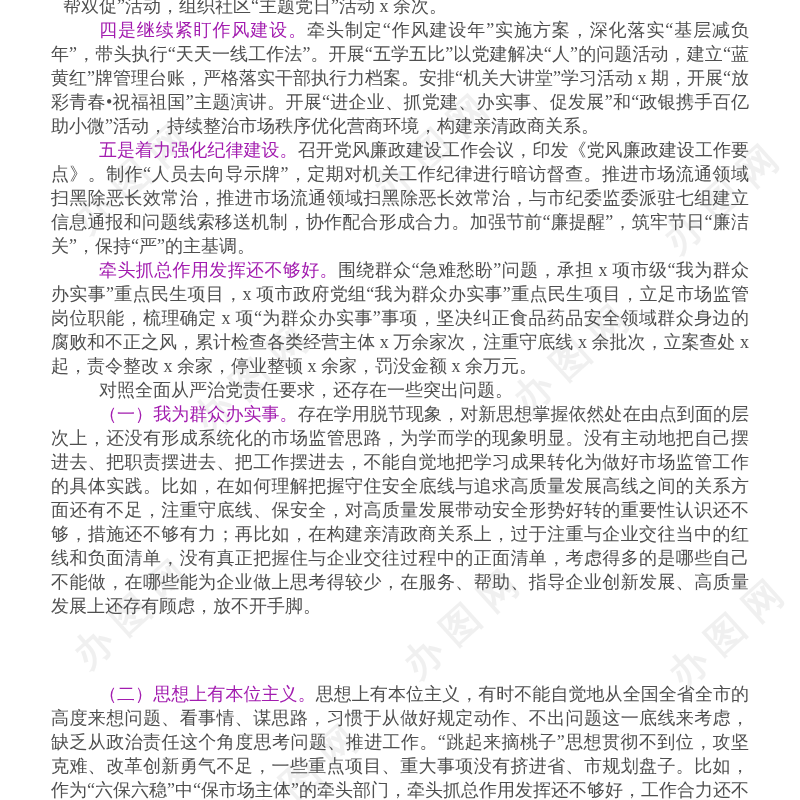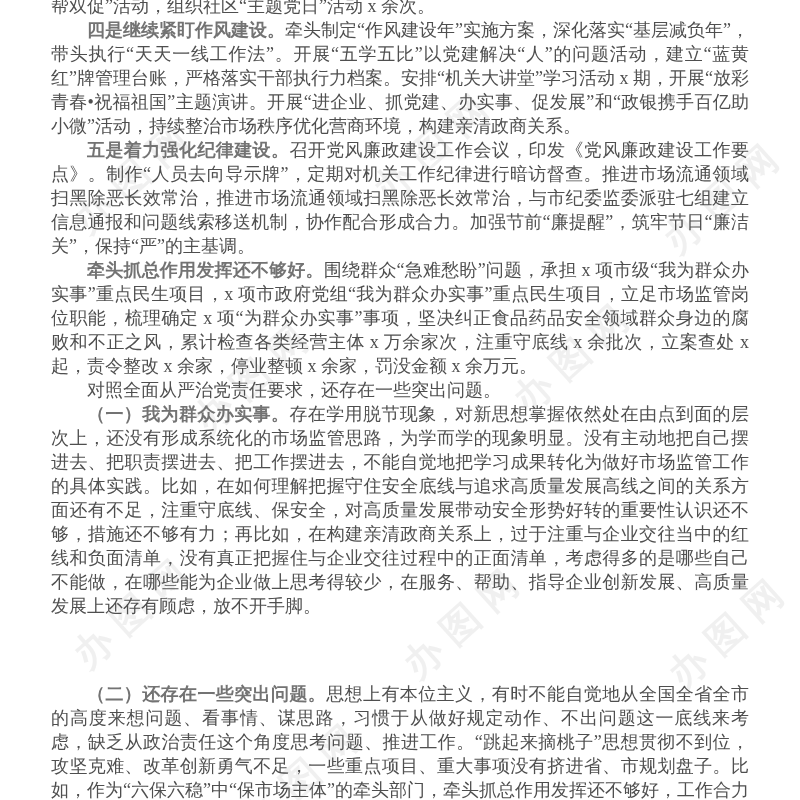--- a/index.html
+++ b/index.html
@@ -44,22 +44,23 @@
     margin: 0;
     font-size: 18px;
     line-height: 24px;
     color: #4f4f4f;
     text-align: justify;
     text-justify: inter-ideograph;
     text-indent: 2em;
     word-break: break-all;
   }
   p.doc-para b {
-    color: #737373;
-    font-weight: bold;
+    color: #a21caf;
+    font-weight: normal;
+    margin-left: 12px;
   }
   p.no-indent { text-indent: 0; }
   p.gap-before { margin-top: 64px; }
 </style>
 </head>
 <body>
 
 <div class="watermarks">
   <div class="wm" style="left:60px;  top:150px;">办图网</div>
   <div class="wm" style="left:360px; top:120px;">办图网</div>
@@ -79,15 +80,15 @@
   <p class="doc-para"><b>四是继续紧盯作风建设。</b><span>牵头制定“作风建设年”实施方案，深化落实“基层减负年”，带头执行“天天一线工作法”。开展“五学五比”以党建解决“人”的问题活动，建立“蓝黄红”牌管理台账，严格落实干部执行力档案。安排“机关大讲堂”学习活动 x 期，开展“放彩青春•祝福祖国”主题演讲。开展“进企业、抓党建、办实事、促发展”和“政银携手百亿助小微”活动，持续整治市场秩序优化营商环境，构建亲清政商关系。</span></p>
 
   <p class="doc-para"><b>五是着力强化纪律建设。</b><span>召开党风廉政建设工作会议，印发《党风廉政建设工作要点》。制作“人员去向导示牌”，定期对机关工作纪律进行暗访督查。推进市场流通领域扫黑除恶长效常治，推进市场流通领域扫黑除恶长效常治，与市纪委监委派驻七组建立信息通报和问题线索移送机制，协作配合形成合力。加强节前“廉提醒”，筑牢节日“廉洁关”，保持“严”的主基调。</span></p>
 
   <p class="doc-para"><b>牵头抓总作用发挥还不够好。</b><span>围绕群众“急难愁盼”问题，承担 x 项市级“我为群众办实事”重点民生项目，x 项市政府党组“我为群众办实事”重点民生项目，立足市场监管岗位职能，梳理确定 x 项“为群众办实事”事项，坚决纠正食品药品安全领域群众身边的腐败和不正之风，累计检查各类经营主体 x 万余家次，注重守底线 x 余批次，立案查处 x 起，责令整改 x 余家，停业整顿 x 余家，罚没金额 x 余万元。</span></p>
 
   <p class="doc-para"><b></b><span>对照全面从严治党责任要求，还存在一些突出问题。</span></p>
 
   <p class="doc-para"><b>（一）我为群众办实事。</b><span>存在学用脱节现象，对新思想掌握依然处在由点到面的层次上，还没有形成系统化的市场监管思路，为学而学的现象明显。没有主动地把自己摆进去、把职责摆进去、把工作摆进去，不能自觉地把学习成果转化为做好市场监管工作的具体实践。比如，在如何理解把握守住安全底线与追求高质量发展高线之间的关系方面还有不足，注重守底线、保安全，对高质量发展带动安全形势好转的重要性认识还不够，措施还不够有力；再比如，在构建亲清政商关系上，过于注重与企业交往当中的红线和负面清单，没有真正把握住与企业交往过程中的正面清单，考虑得多的是哪些自己不能做，在哪些能为企业做上思考得较少，在服务、帮助、指导企业创新发展、高质量发展上还存有顾虑，放不开手脚。</span></p>
 
-  <p class="doc-para gap-before"><b>（二）还存在一些突出问题。</b><span>思想上有本位主义，有时不能自觉地从全国全省全市的高度来想问题、看事情、谋思路，习惯于从做好规定动作、不出问题这一底线来考虑，缺乏从政治责任这个角度思考问题、推进工作。“跳起来摘桃子”思想贯彻不到位，攻坚克难、改革创新勇气不足，一些重点项目、重大事项没有挤进省、市规划盘子。比如，作为“六保六稳”中“保市场主体”的牵头部门，牵头抓总作用发挥还不够好，工作合力还不够强。安排部署的时候热热闹闹，后续抓落实却没有跟上，由于对“小微企业”认定标准不统一，导致创业扶持、税收</span></p>
+  <p class="doc-para gap-before"><b>（二）思想上有本位主义。</b><span>思想上有本位主义，有时不能自觉地从全国全省全市的高度来想问题、看事情、谋思路，习惯于从做好规定动作、不出问题这一底线来考虑，缺乏从政治责任这个角度思考问题、推进工作。“跳起来摘桃子”思想贯彻不到位，攻坚克难、改革创新勇气不足，一些重点项目、重大事项没有挤进省、市规划盘子。比如，作为“六保六稳”中“保市场主体”的牵头部门，牵头抓总作用发挥还不够好，工作合力还不够强。安排部署的时候热热闹闹，后续抓落实却没有跟上，由于对“小微企业”认定标准不统一，导致创业扶持、税收</span></p>
 
 </div>
 
 </body></html>

